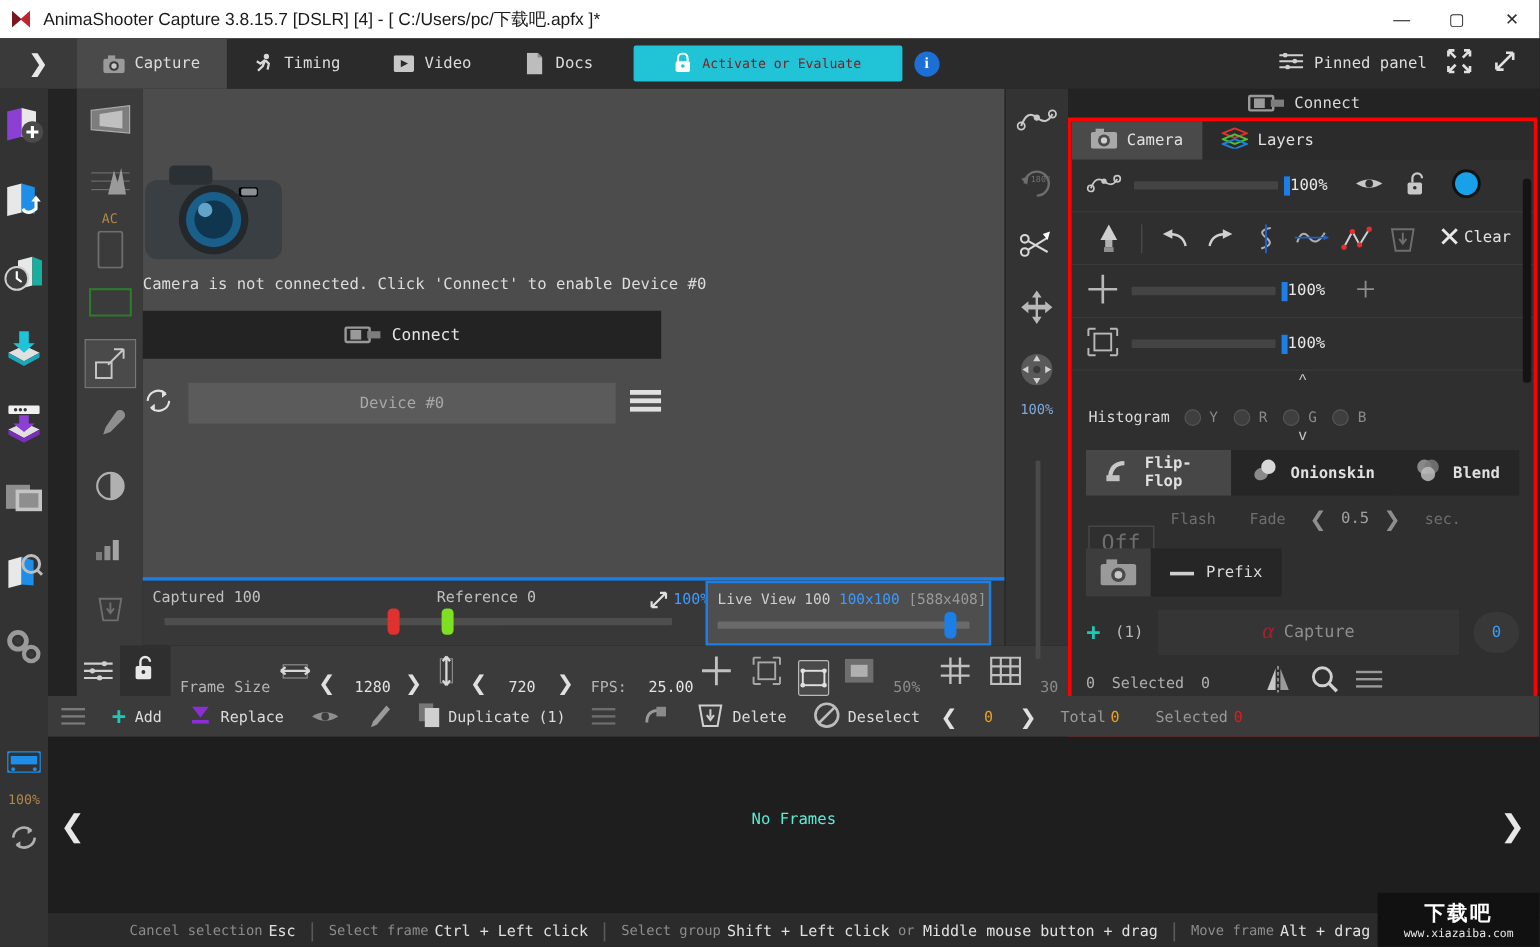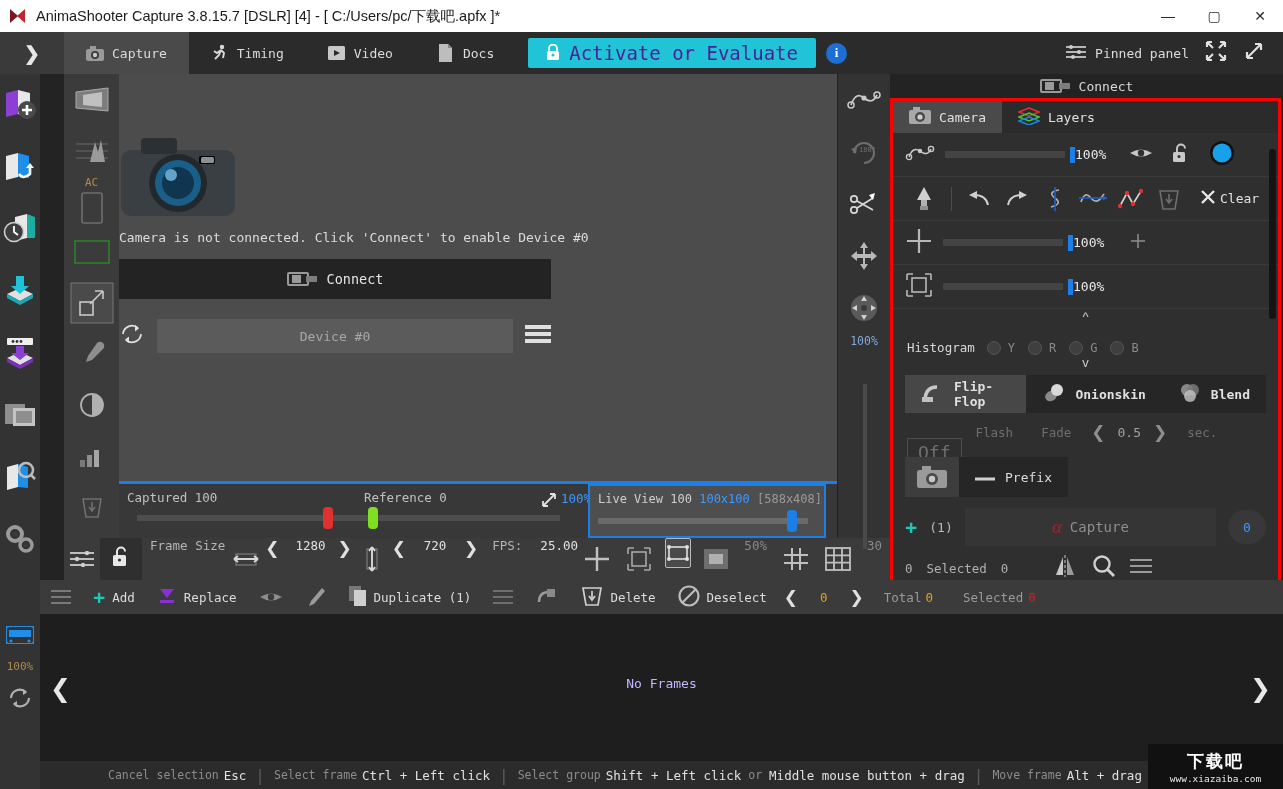--- a/index.html
+++ b/index.html
@@ -34,22 +34,22 @@
     background: #2b2b2b; display: flex; align-items: stretch;
   }
   .mb-expander { width: 64px; display: flex; align-items: center; justify-content: center;
     background: #3a3a3a; color: #e8e8e8; font-size: 19px; font-weight: bold;
     font-family: "Liberation Sans", sans-serif; }
   .mtab { display: flex; align-items: center; gap: 8px; padding: 0 22px;
     font-size: 13px; color: #dcdcdc; white-space: nowrap; }
   .mtab.active { background: #4a4a4a; }
   .mtab .ic { width: 18px; height: 18px; display: inline-flex; align-items: center; justify-content: center; }
   .activate-btn {
-    display: flex; align-items: center; gap: 9px; padding: 0 18px;
-    background: #21c3d6; color: #4c1d95; font-size: 19px; margin: 6px 0 6px 12px;
+    display: flex; align-items: center; gap: 9px; padding: 0 34px;
+    background: #21c3d6; color: #7f1d1d; font-size: 11px; margin: 6px 0 6px 12px;
     border-radius: 2px; white-space: nowrap;
   }
   .info-dot { width: 21px; height: 21px; border-radius: 50%; background: #1c6fd4;
     color: #fff; display: flex; align-items: center; justify-content: center;
     font-size: 13px; font-weight: bold; font-family: "Liberation Serif", serif; margin-left: 10px; align-self: center; }
   .mb-right { margin-left: auto; display: flex; align-items: center; gap: 16px; padding-right: 18px; }
   .pinned { display: flex; align-items: center; gap: 9px; font-size: 13px; color: #dcdcdc; white-space: nowrap; }
 
   
   .leftbar { position: absolute; top: 74px; left: 0; width: 40px; height: 715px; background: #333333; }
@@ -89,21 +89,21 @@
   .tl-handle { position: absolute; width: 10px; height: 22px; border-radius: 4px; }
 
   .liveview { position: absolute; left: 588px; top: 484px; width: 238px; height: 54px;
     background: #4e4e4e; border: 2px solid #1c7fe8; }
   .lv-txt { position: absolute; left: 8px; top: 6px; font-size: 12px; color: #cfcfcf; white-space: nowrap; }
   .lv-blue { color: #3d9aff; }
   .lv-dim { color: #9a9a9a; }
 
   
   .fsbar { position: absolute; left: 64px; top: 538px; width: 826px; height: 42px;
-    background: #3b3b3b; display: flex; align-items: flex-start; gap: 0; }
+    background: #3b3b3b; display: flex; align-items: flex-end; gap: 0; }
   .fs-item { display: flex; align-items: center; justify-content: center; height: 42px; color: #c8c8c8; }
   .fs-lockbox { width: 64px; height: 42px; background: #2f2f2f; display: flex; align-items: center; justify-content: center; }
   .fs-txt { font-size: 12.5px; color: #b5b5b5; padding: 0 8px; white-space: nowrap; }
   .fs-val { font-size: 12.5px; color: #e2e2e2; padding: 0 10px; min-width: 46px; text-align: center; }
   .chev { font-size: 17px; color: #e0e0e0; padding: 0 6px; font-family: "Liberation Sans", sans-serif; }
   .fs-box { width: 36px; height: 30px; border: 1px solid #7a7a7a; border-radius: 2px;
     display: flex; align-items: center; justify-content: center; margin: 0 5px; }
   .fs-box.sel { border: 1px solid #b9b9b9; background: #4a4a4a; }
 
   
@@ -113,21 +113,21 @@
     color: #dcdcdc; white-space: nowrap; height: 34px; }
   .plus { color: #1fc8b6; font-size: 21px; line-height: 1; font-family: "Liberation Sans", sans-serif; font-weight: bold; }
   .total-num { color: #e8a020; }
   .sel-num { color: #d42020; }
 
   
   .frames { position: absolute; left: 40px; top: 614px; width: 1243px; height: 147px; background: #1e1e1e; }
   .frames-nav { position: absolute; top: 60px; color: #e8e8e8; font-size: 25px;
     font-family: "Liberation Sans", sans-serif; }
   .noframes { position: absolute; left: 0; top: 62px; width: 1243px; text-align: center;
-    font-size: 13px; color: #c4b5fd; }
+    font-size: 13px; color: #5eead4; }
 
   
   .status { position: absolute; left: 40px; top: 761px; width: 1243px; height: 28px;
     background: #2b2b2b; display: flex; align-items: center; padding-left: 68px; gap: 0; }
   .st-k { font-size: 11.5px; color: #8c8c8c; }
   .st-v { font-size: 12.5px; color: #e0e0e0; }
   .st-sep { color: #5a5a5a; padding: 0 9px; }
   .watermark { position: absolute; right: 0; top: 744px; width: 135px; height: 45px;
     background: #111; display: flex; flex-direction: column; align-items: center; justify-content: center; }
   .wm-cn { color: #fff; font-size: 17px; font-weight: bold; letter-spacing: 2px;

